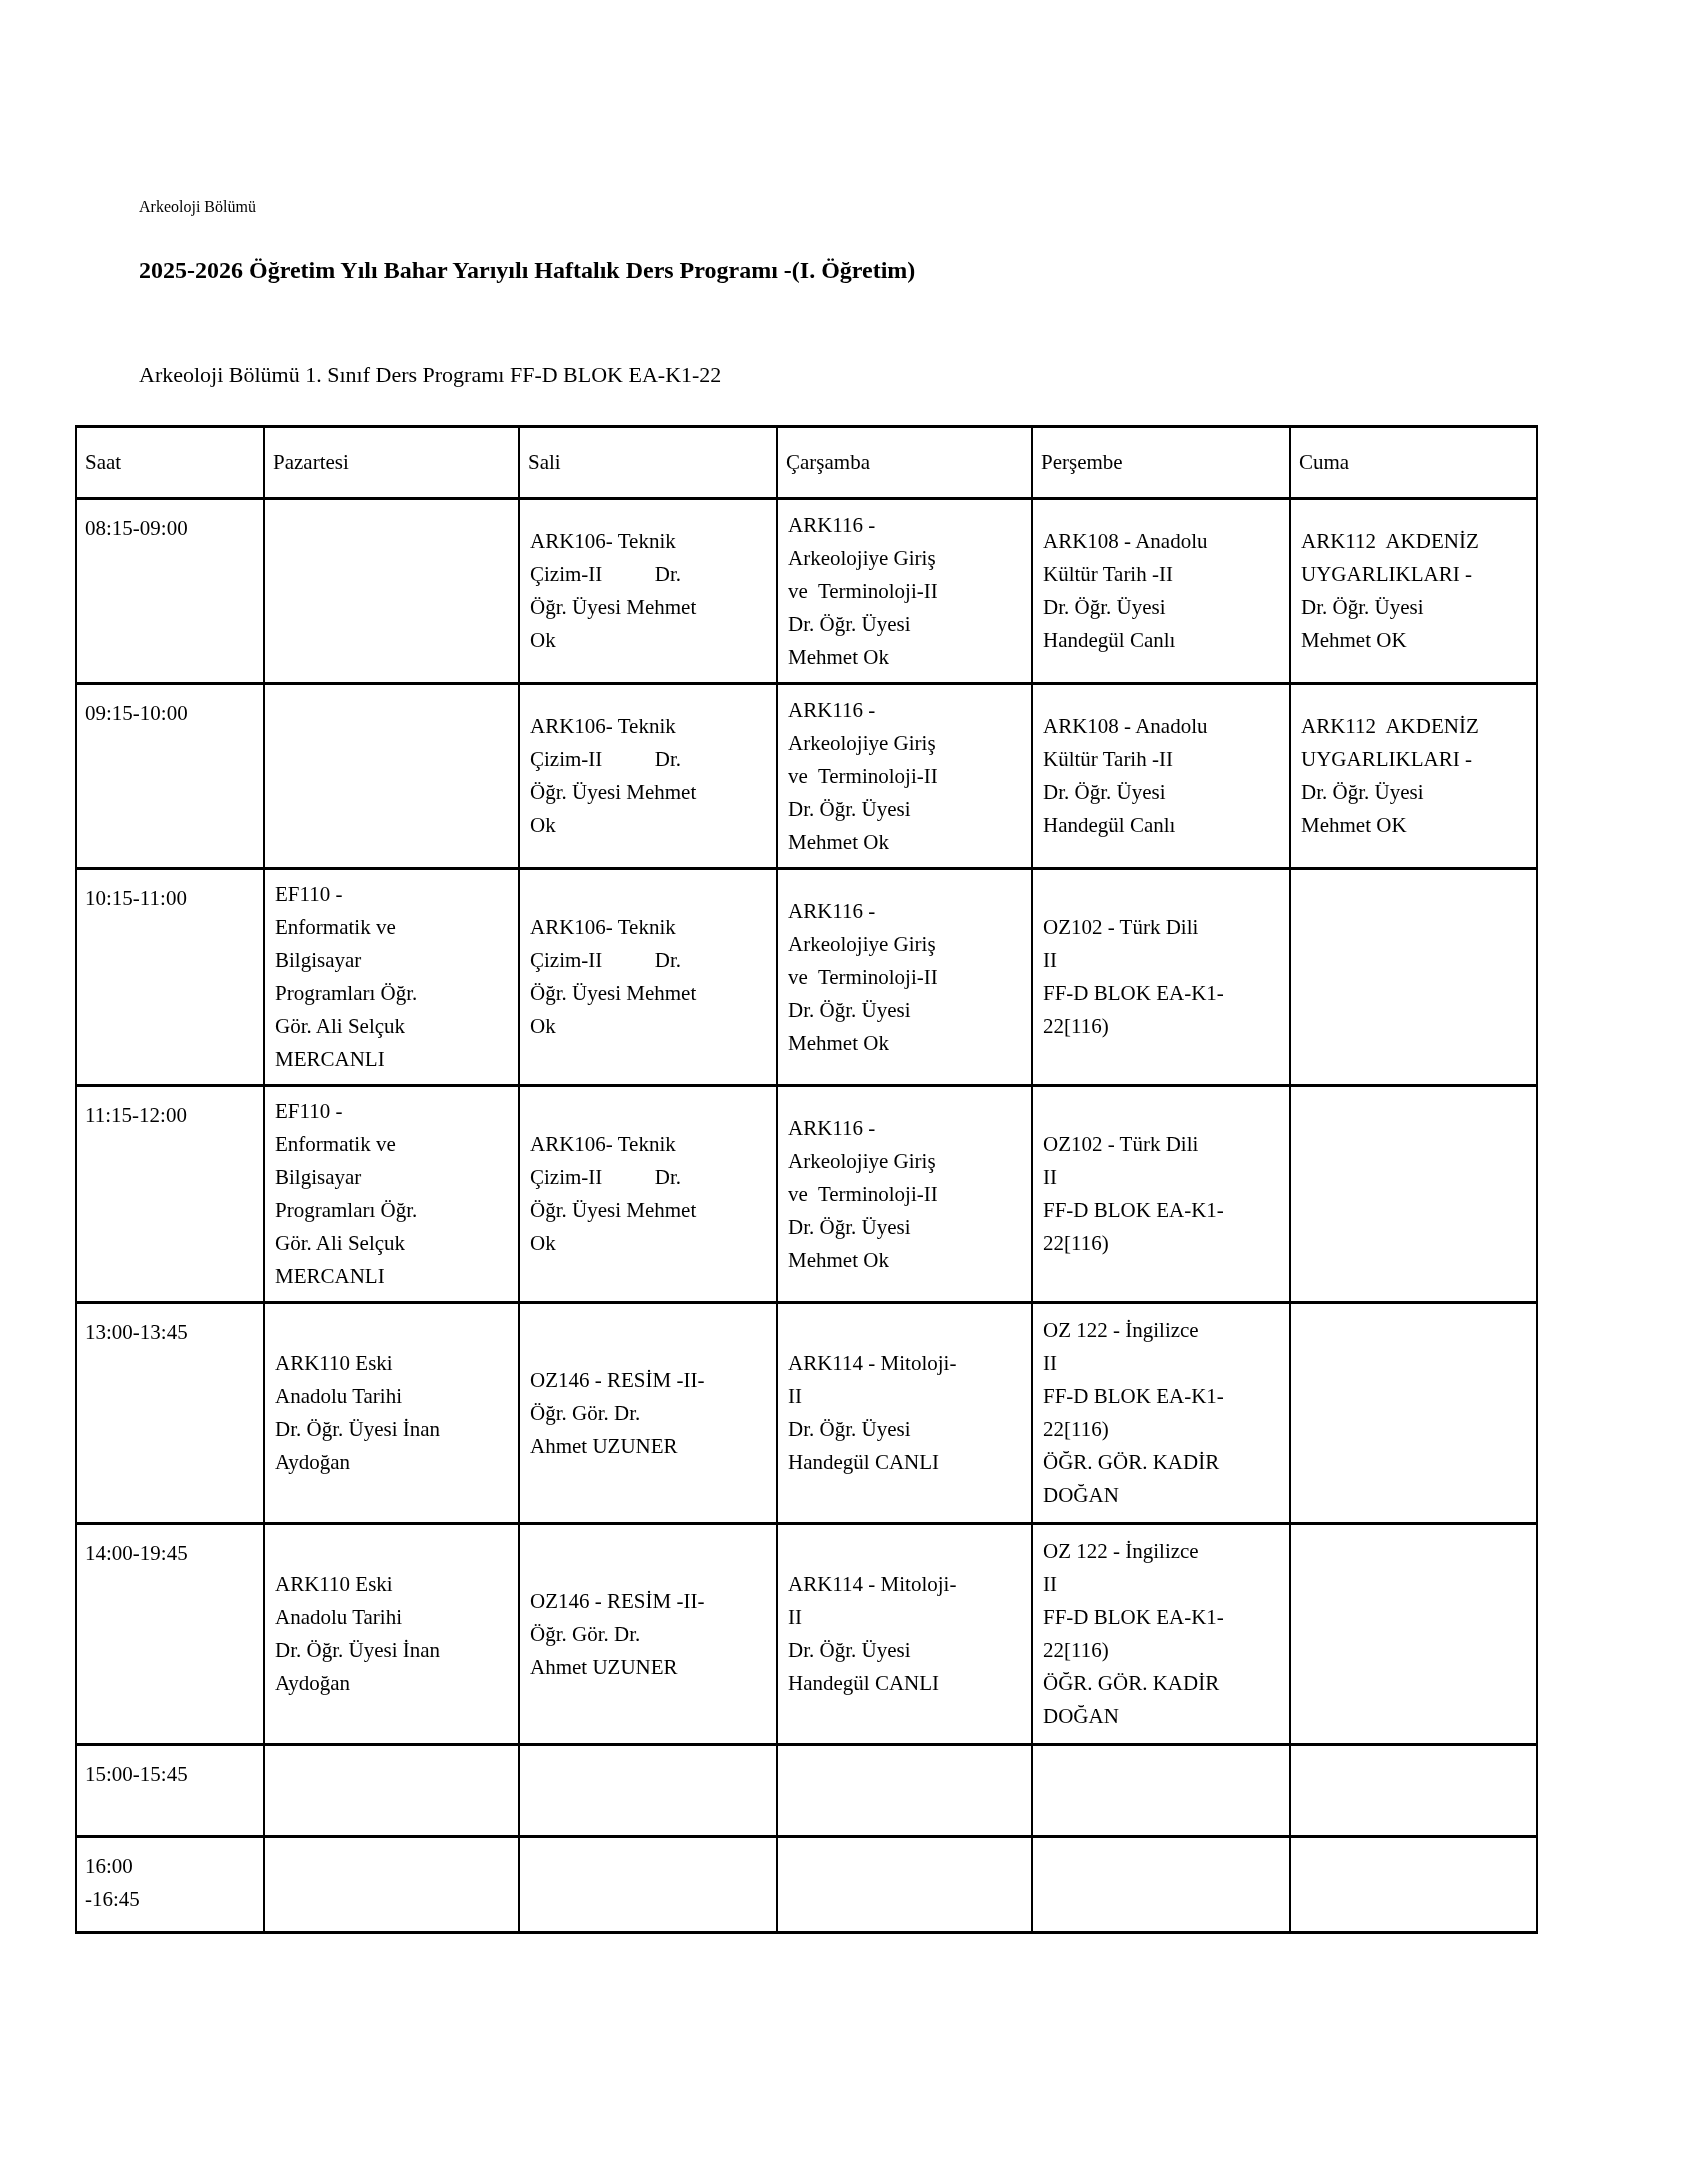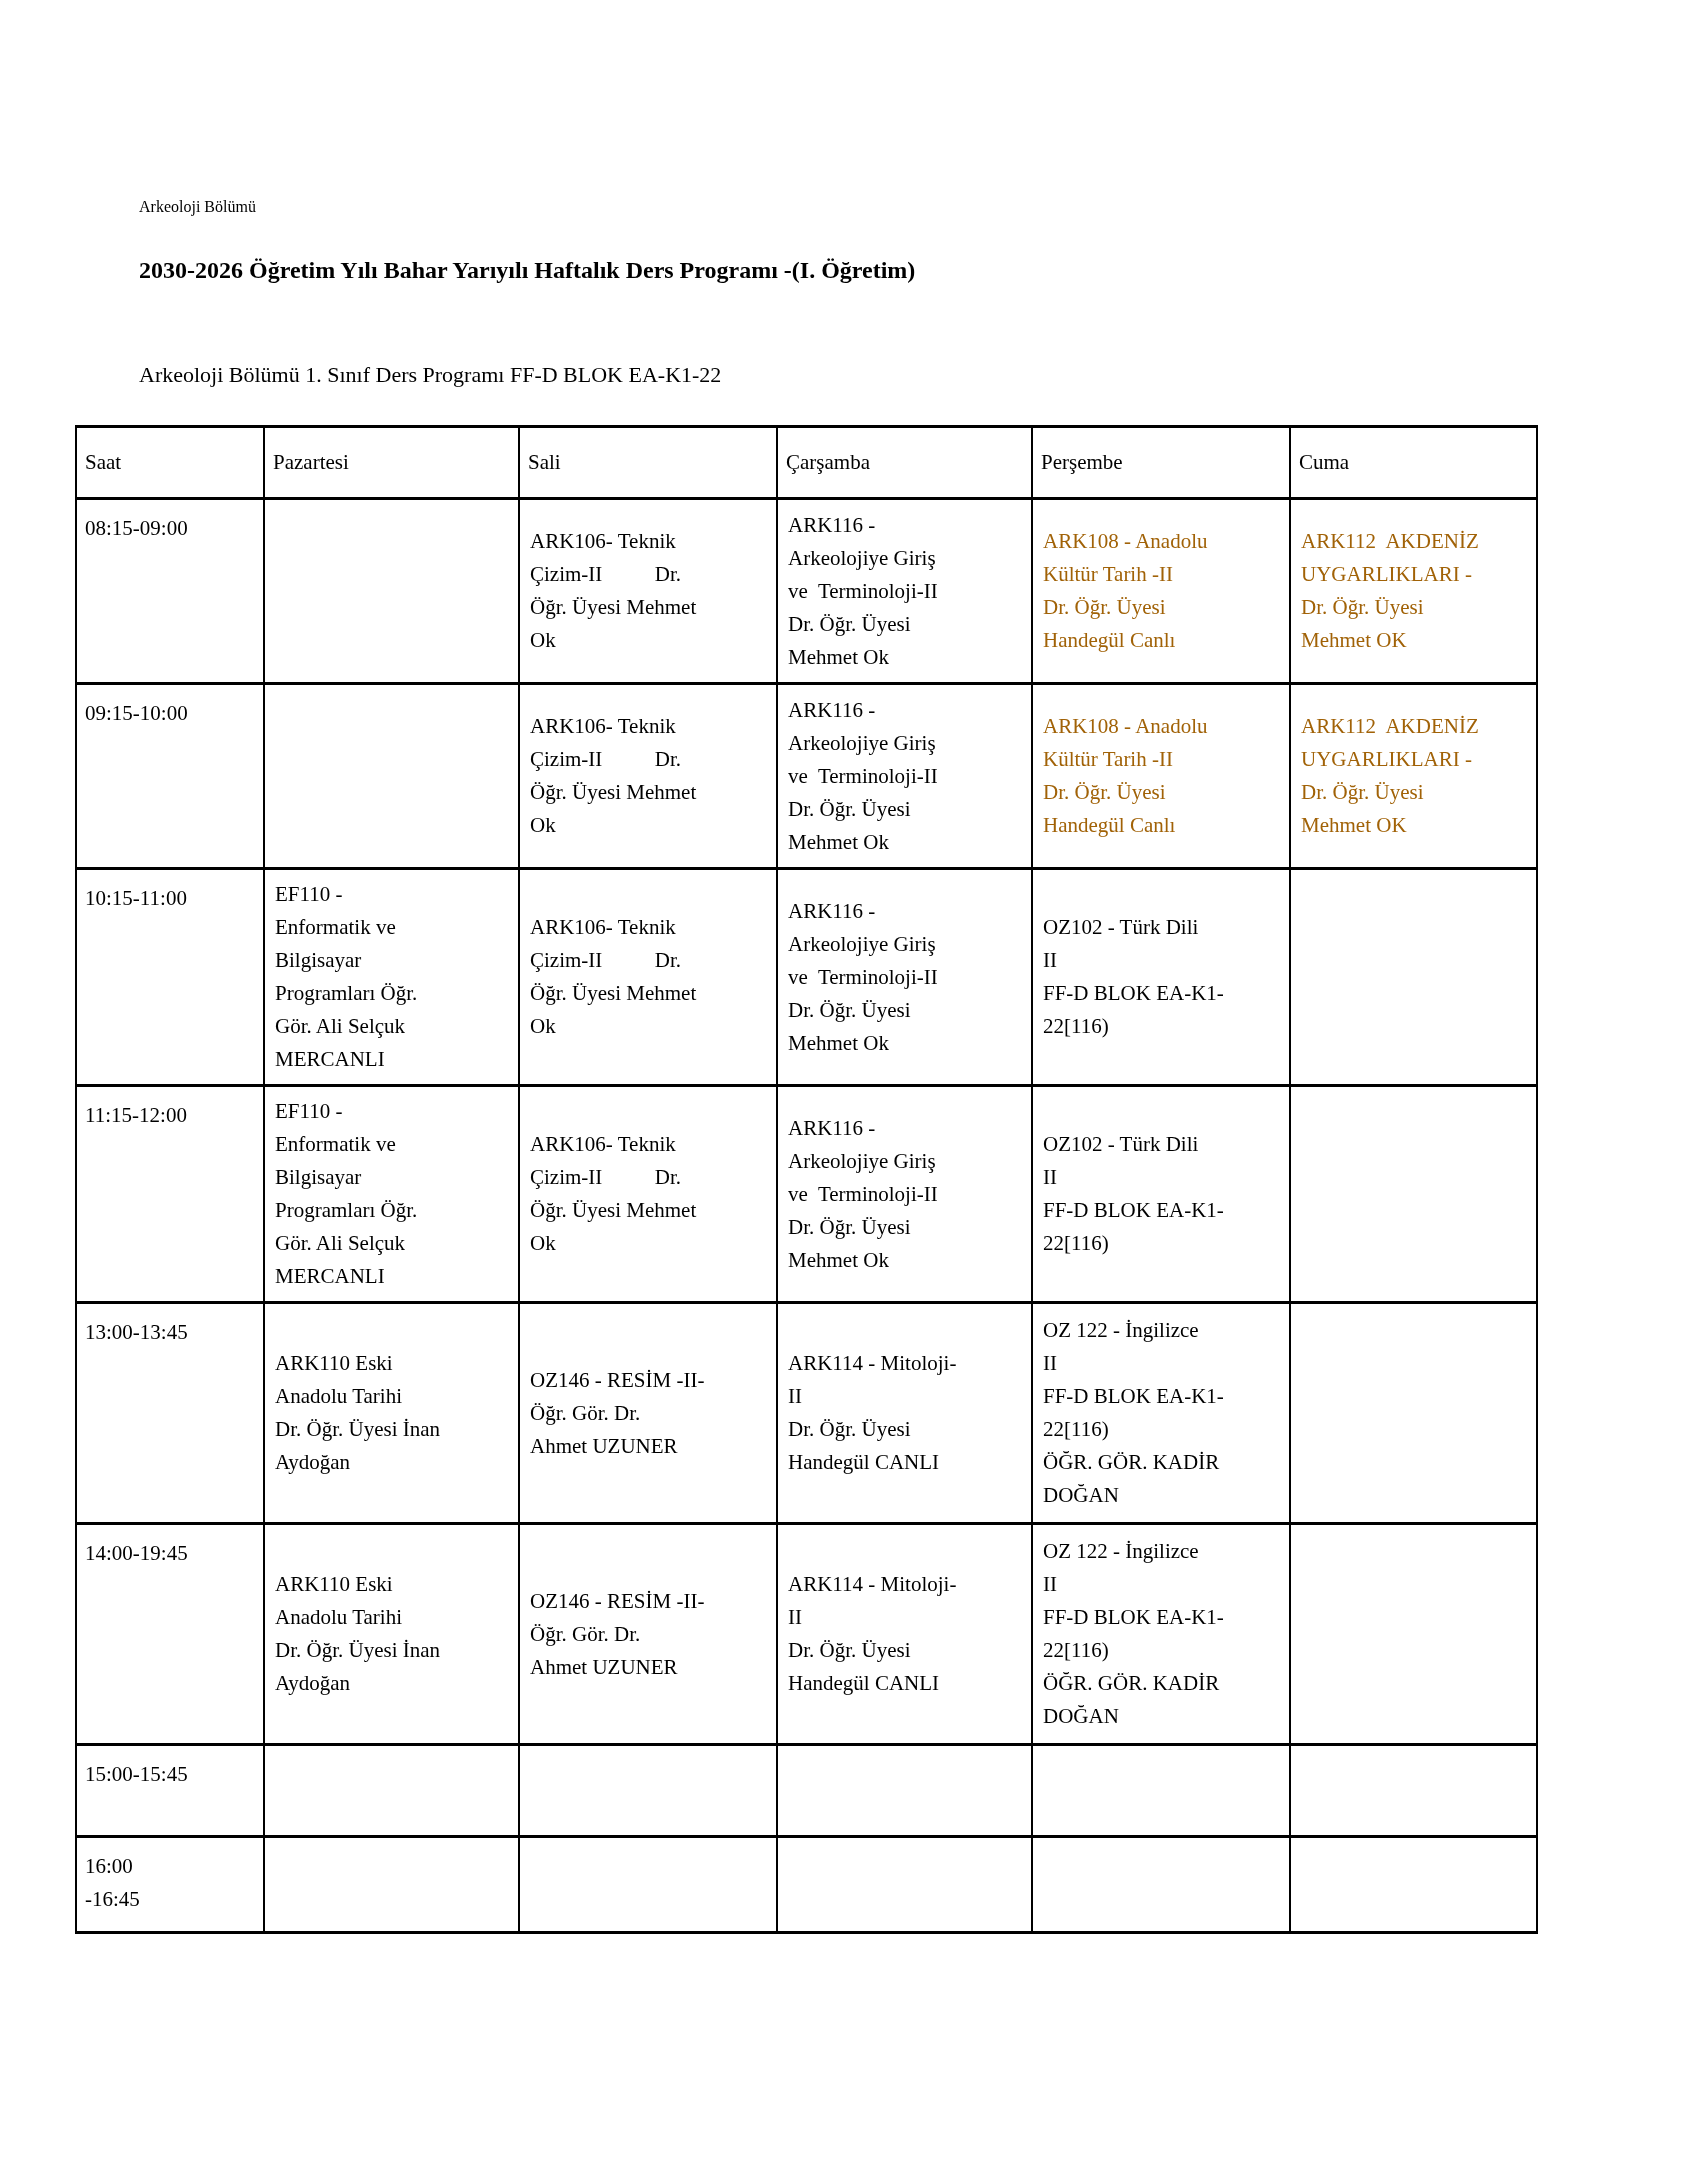--- a/index.html
+++ b/index.html
@@ -51,35 +51,35 @@
     text-align:left;
     padding:12px 8px;
     white-space:pre-wrap;
   }
   td.cell{
     vertical-align:middle;
     text-align:left;
     padding:2px 10px;
     white-space:pre-wrap;
   }
-  .red{color:#a16207;}
+  .red{color:#000000;}
   .rh-a td{height:158px;}
   .rh-b td{height:190px;}
   .rh-s td{height:26px;}
   .rh-c td{height:194px;}
   .rh-d td{height:65px;margin-top:24px;}
   .rh-e td{height:69px;}
 </style>
 </head>
 <body>
 
 <div class="page">
 
   <div class="dept">Arkeoloji Bölümü</div>
-  <div class="main-title">2030-2026 Öğretim Yılı Bahar Yarıyılı Haftalık Ders Programı -(I. Öğretim)</div>
+  <div class="main-title">2025-2026 Öğretim Yılı Bahar Yarıyılı Haftalık Ders Programı -(I. Öğretim)</div>
   <div class="subtitle">Arkeoloji Bölümü 1. Sınıf Ders Programı FF-D BLOK EA-K1-22</div>
 
   <table class="schedule">
     <colgroup>
       <col style="width:188px">
       <col style="width:255px">
       <col style="width:258px">
       <col style="width:255px">
       <col style="width:258px">
       <col style="width:247px">

